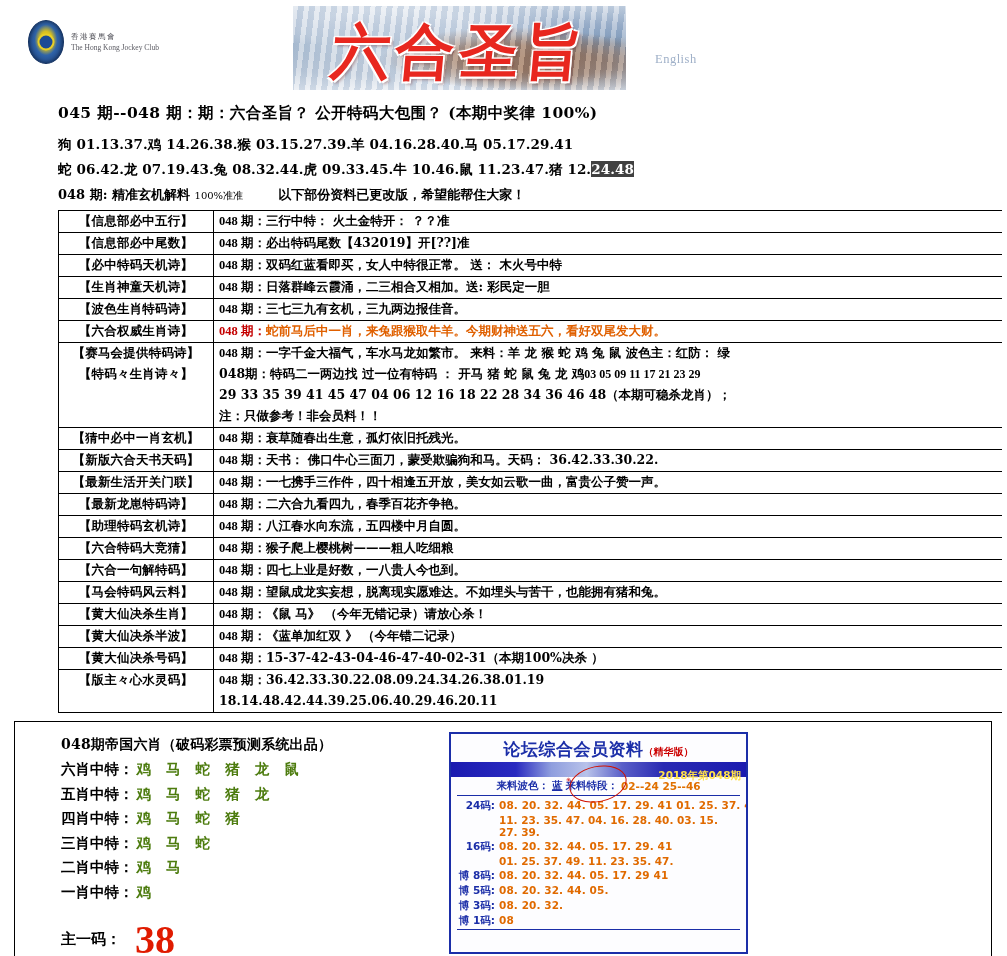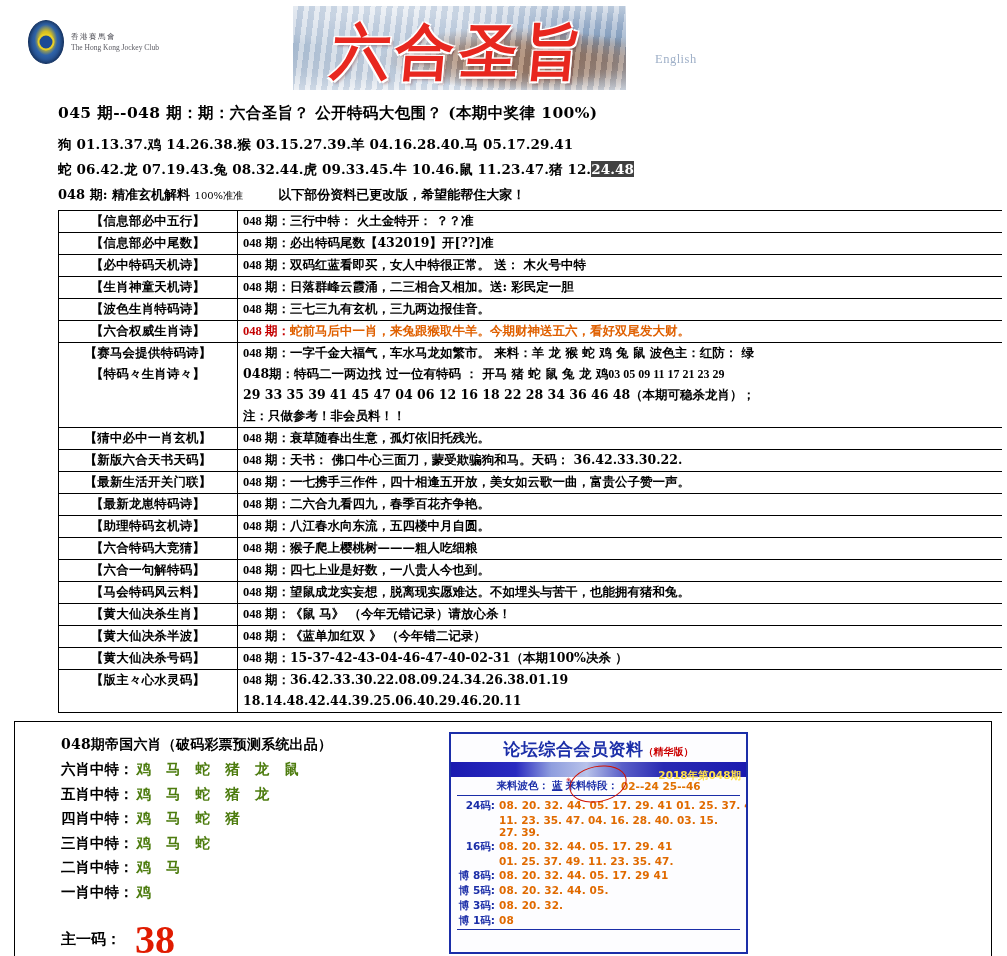--- a/index.html
+++ b/index.html
@@ -98,21 +98,21 @@
   
   .tbl{
     margin-left:58px;
     width:944px;
     border-collapse:collapse;
     table-layout:fixed;
   }
   .tbl td{
     border-top:1.4px solid #000;
     border-bottom:1.4px solid #000;
-    padding:1px 15px;
+    padding:1px 3px;
     vertical-align:middle;
     font-family:"DejaVu Serif","Liberation Serif",serif;
     font-size:12.5px;
     font-weight:bold;
     line-height:1.5;
     height:19px;
   }
   .tbl td.lbl{
     width:148px;
     border-left:1.4px solid #000;

